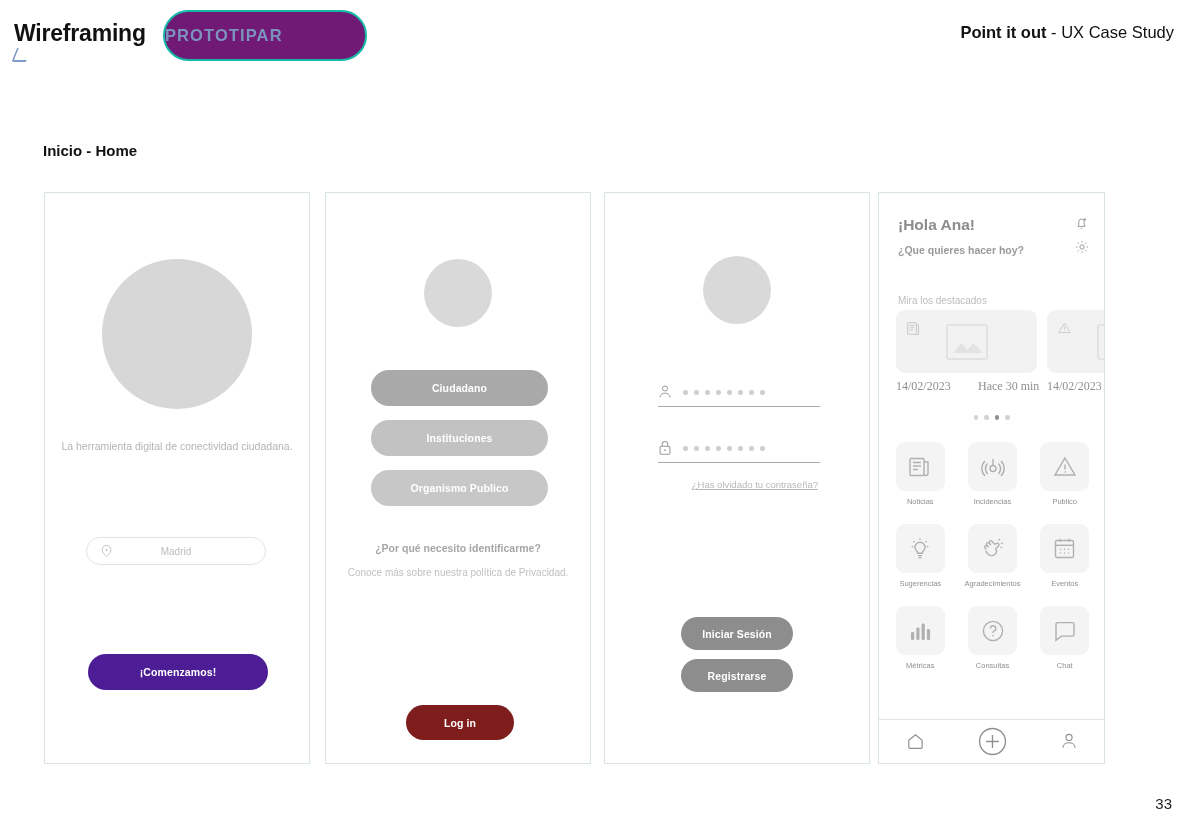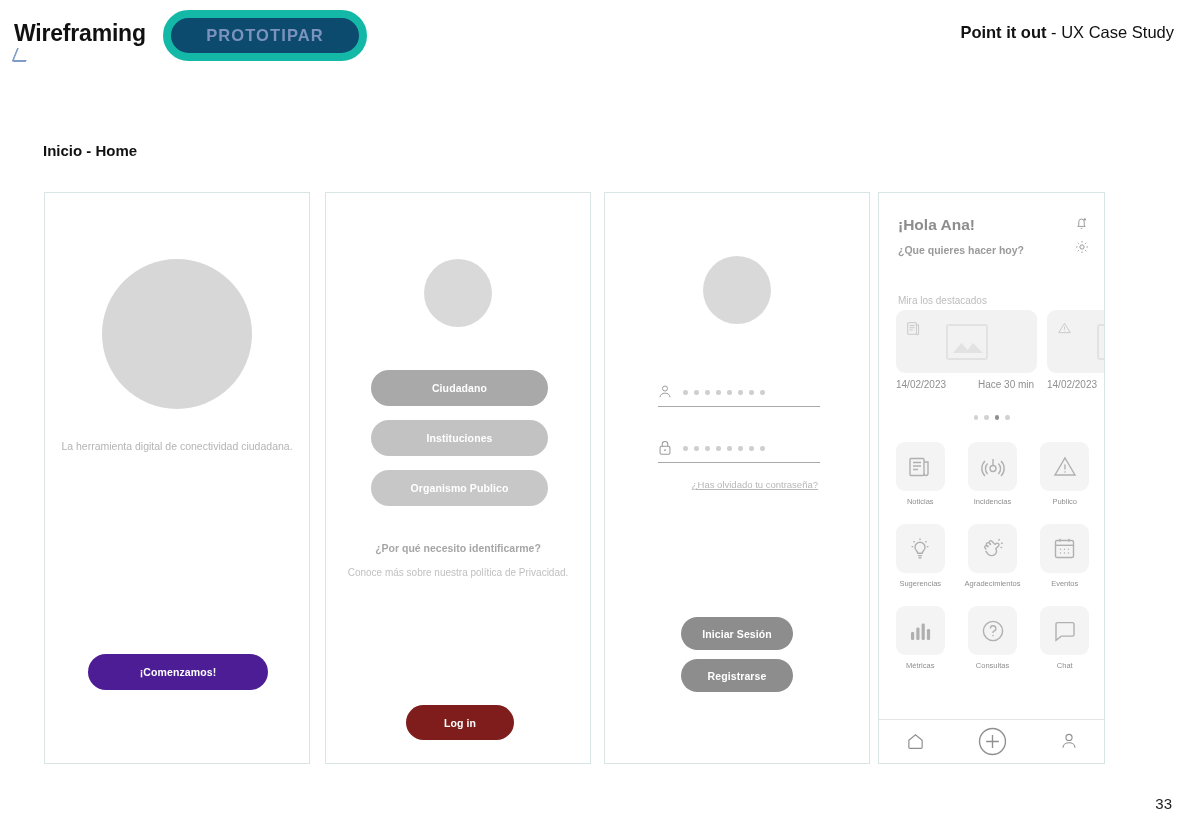--- a/index.html
+++ b/index.html
@@ -13,23 +13,23 @@
 
   
   .hdr-title {
     position: absolute; left: 14px; top: 20px;
     font-size: 23px; font-weight: bold; color: #111111;
     letter-spacing: -0.2px;
   }
   .bubble {
     position: absolute; left: 163px; top: 10px;
     width: 204px; height: 51px;
-    border: 8px solid #14b8a6; border-radius: 26px;
-    background: #0c4a6e;
-    display: flex; align-items: center; justify-content: center;
+    border: 2px solid #14b8a6; border-radius: 26px;
+    background: #701a75;
+    display: flex; align-items: center; 
   }
   .bubble-label {
     font-size: 16.5px; font-weight: bold; color: #7b93bd;
     letter-spacing: 1.1px;
   }
   .bubble-tail {
     position: absolute; left: 14px; top: 48px;
     width: 15px; height: 14px;
     background: #ffffff;
     border-left: 2px solid #7f9bc8;
@@ -180,21 +180,21 @@
   #card1 { left: 168px; width: 141px; }
   .card-ico { position: absolute; left: 11px; top: 11px; width: 13px; height: 15px; }
   .card-img {
     position: absolute; left: 50%; top: 50%;
     transform: translate(-50%, -50%);
     width: 42px; height: 36px;
     border: 2.5px solid #e2e2e2; border-radius: 3px;
   }
   .card-img svg { position: absolute; left: 4px; bottom: 4px; }
   .card-meta {
-    position: absolute; top: 186px; font-size: 10px; color: #8f8f8f;
+    position: absolute; top: 186px; font-size: 12px; color: #8f8f8f; font-family: Liberation Serif, serif;
   }
   #meta0 { left: 17px; }
   #meta1 { left: 99px; }
   #meta2 { left: 168px; }
   .dots4 {
     position: absolute; left: 0; right: 0; top: 222px;
     display: flex; justify-content: center; gap: 6px;
   }
   .dots4 i { width: 4.5px; height: 4.5px; border-radius: 50%; background: #d2d2d2; }
   .dots4 i.on { background: #8f8f8f; }
@@ -235,20 +235,29 @@
   <div class="hdr-right">
     <b>Point it out</b><span> - UX Case Study</span>
   </div>
 
   <div class="section-title">Inicio - Home</div>
 
   <div class="frame" id="frame1">
     <div class="circle-big" style="top:66px"></div>
     <div class="tagline">La herramienta digital de conectividad ciudadana.</div>
 
+    <div class="loc-field">
+      <span class="loc-pin">
+        <svg width="15" height="15" viewBox="0 0 24 24" fill="none" stroke="#c3c3c3" stroke-width="1.6">
+          <path d="M12 21s7-6.2 7-11a7 7 0 1 0-14 0c0 4.8 7 11 7 11z"></path>
+          <circle cx="12" cy="10" r="1.6" fill="#c3c3c3" stroke="none"></circle>
+        </svg>
+      </span>
+      <span class="loc-value">Madrid</span>
+    </div>
 
     <div class="pill btn-primary">¡Comenzamos!</div>
   </div>
 
   <div class="frame" id="frame2">
     <div class="circle-sm" style="top:66px"></div>
 
     <div class="pill role-btn" id="role0">Ciudadano</div>
     <div class="pill role-btn" id="role1">Instituciones</div>
     <div class="pill role-btn" id="role2">Organismo Publico</div>

